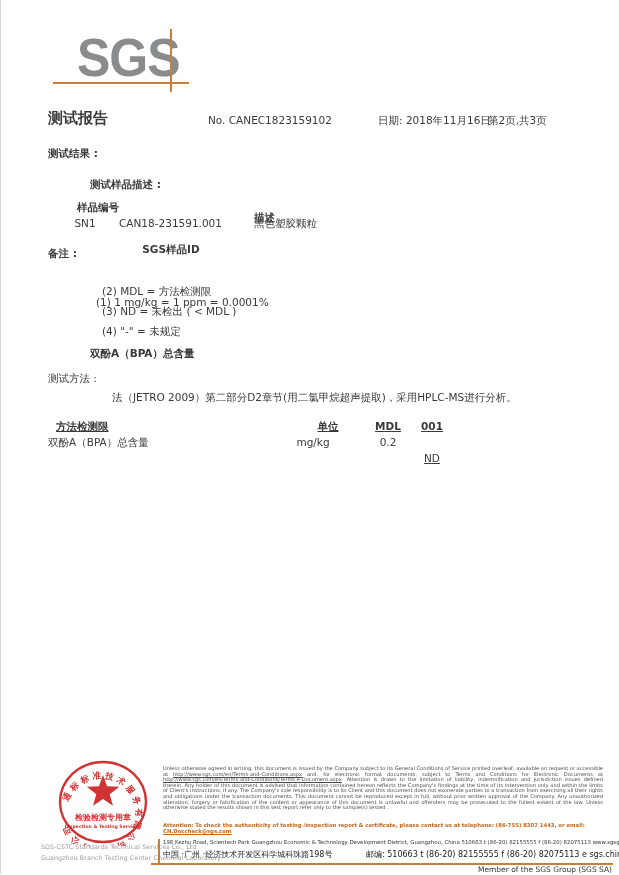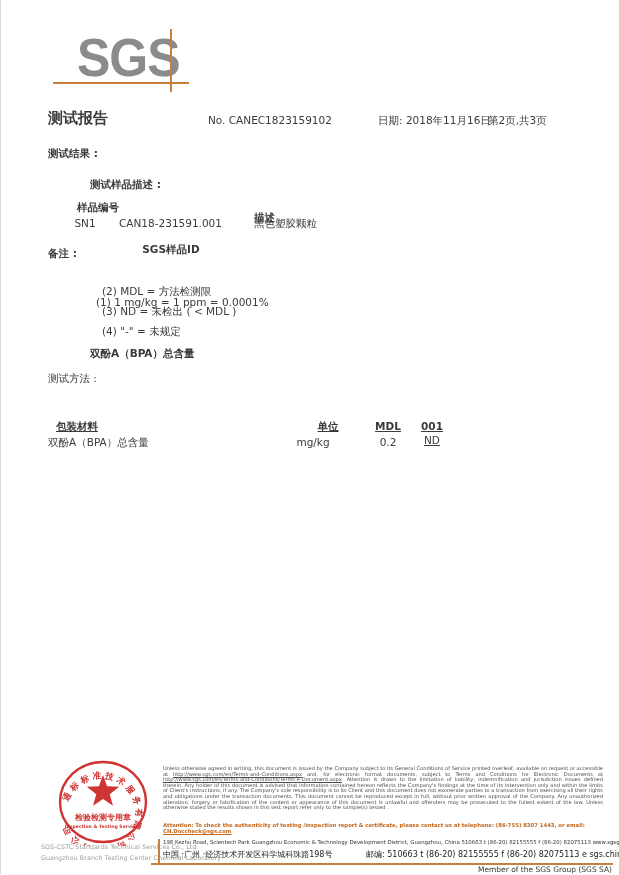--- a/index.html
+++ b/index.html
@@ -66,30 +66,31 @@
 
   <div class="abs label" style="left:47px;top:247px;">备注 :</div>
   <div class="abs body-txt nowrap" style="left:95px;top:265px;margin-top:31px;">(1) 1 mg/kg = 1 ppm = 0.0001%</div>
   <div class="abs body-txt nowrap" style="left:101px;top:285px;">(2) MDL = 方法检测限</div>
   <div class="abs body-txt nowrap" style="left:101px;top:305px;">(3) ND = 未检出 ( &lt; MDL )</div>
   <div class="abs body-txt nowrap" style="left:101px;top:325px;">(4) "-" = 未规定</div>
 
   <div class="abs label-u" style="left:47px;top:347px;">双酚A（BPA）总含量</div>
 
   <div class="abs label" style="left:47px;top:372px;font-weight:normal;">测试方法 :</div>
+  <div class="abs body-txt nowrap" style="left:111px;top:391px;">法（JETRO 2009）第二部分D2章节(用二氯甲烷超声提取)，采用HPLC-MS进行分析。</div>
 
-  <div class="abs body-txt th-u" style="left:55px;top:420px;">包装材料</div>
+  <div class="abs body-txt th-u" style="left:55px;top:420px;">方法检测限</div>
   <div class="abs body-txt th-u cell-c" style="left:305px;top:420px;width:44px;">单位</div>
   <div class="abs body-txt th-u cell-c" style="left:363px;top:420px;width:48px;">MDL</div>
   <div class="abs body-txt th-u italic cell-c" style="left:409px;top:420px;width:44px;">001</div>
 
   <div class="abs body-txt nowrap" style="left:47px;top:436px;">双酚A（BPA）总含量</div>
   <div class="abs body-txt cell-c" style="left:290px;top:436px;width:44px;">mg/kg</div>
   <div class="abs body-txt cell-c" style="left:363px;top:436px;width:48px;">0.2</div>
-  <div class="abs body-txt cell-c" style="left:409px;top:434px;width:44px;text-decoration:underline;">ND</div>
+  <div class="abs body-txt cell-c" style="left:409px;top:452px;width:44px;text-decoration:underline;">ND</div>
 
   <svg class="abs stamp" style="left:54px;top:760px;" width="96" height="86" viewBox="0 0 96 86">
     <defs>
       <path id="ringPath" d="M 13,42 A 35,35 0 1 1 12.9,42.3"></path>
     </defs>
     <ellipse cx="48" cy="42" rx="43" ry="40" fill="none" stroke="#cc2222" stroke-width="2.4"></ellipse>
     <text font-size="8.5" fill="#cc2222" font-weight="bold" letter-spacing="3.2">
       <textPath href="#ringPath">通标标准技术服务有限公司广州分公司</textPath>
     </text>
     <polygon fill="#cc2222" points="48,15 52.1,26.3 64.2,26.7 54.7,34.2 58,45.8 48,39 38,45.8 41.3,34.2 31.8,26.7 43.9,26.3"></polygon>

